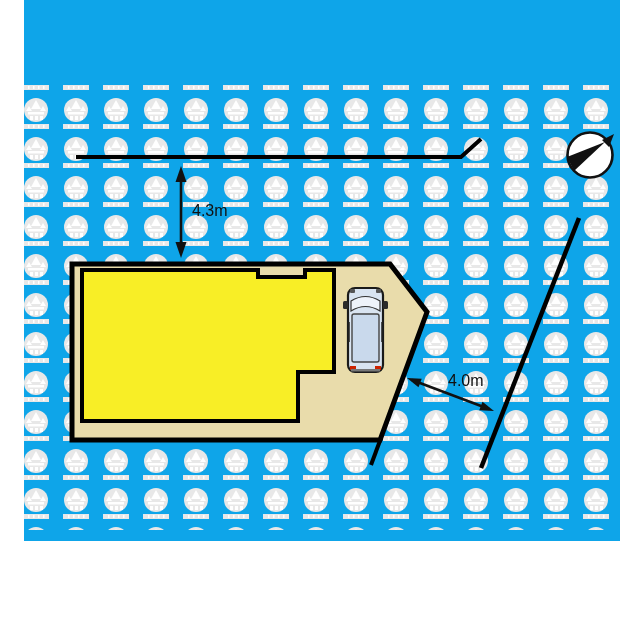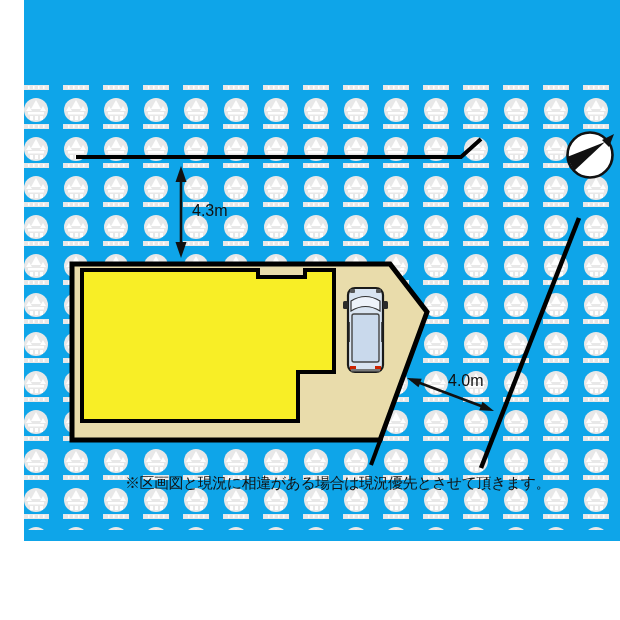--- a/index.html
+++ b/index.html
@@ -89,15 +89,14 @@
     </g>
 
     <g>
       <line x1="388" y1="380" x2="465" y2="409" stroke="#111111" stroke-width="2.6"></line>
       <polygon points="383,378 394.5,387.2 397.7,378.8" fill="#111111"></polygon>
       <polygon points="470,411 455.3,410.2 458.5,401.8" fill="#111111"></polygon>
       <text class="dim-label" x="424" y="386">4.0m</text>
     </g>
   </svg>
 
-  <div class="note">※区画図と現況に相違がある場合は現況優先とさせて頂きます。</div>
 
 </div>
 
 </body></html>

